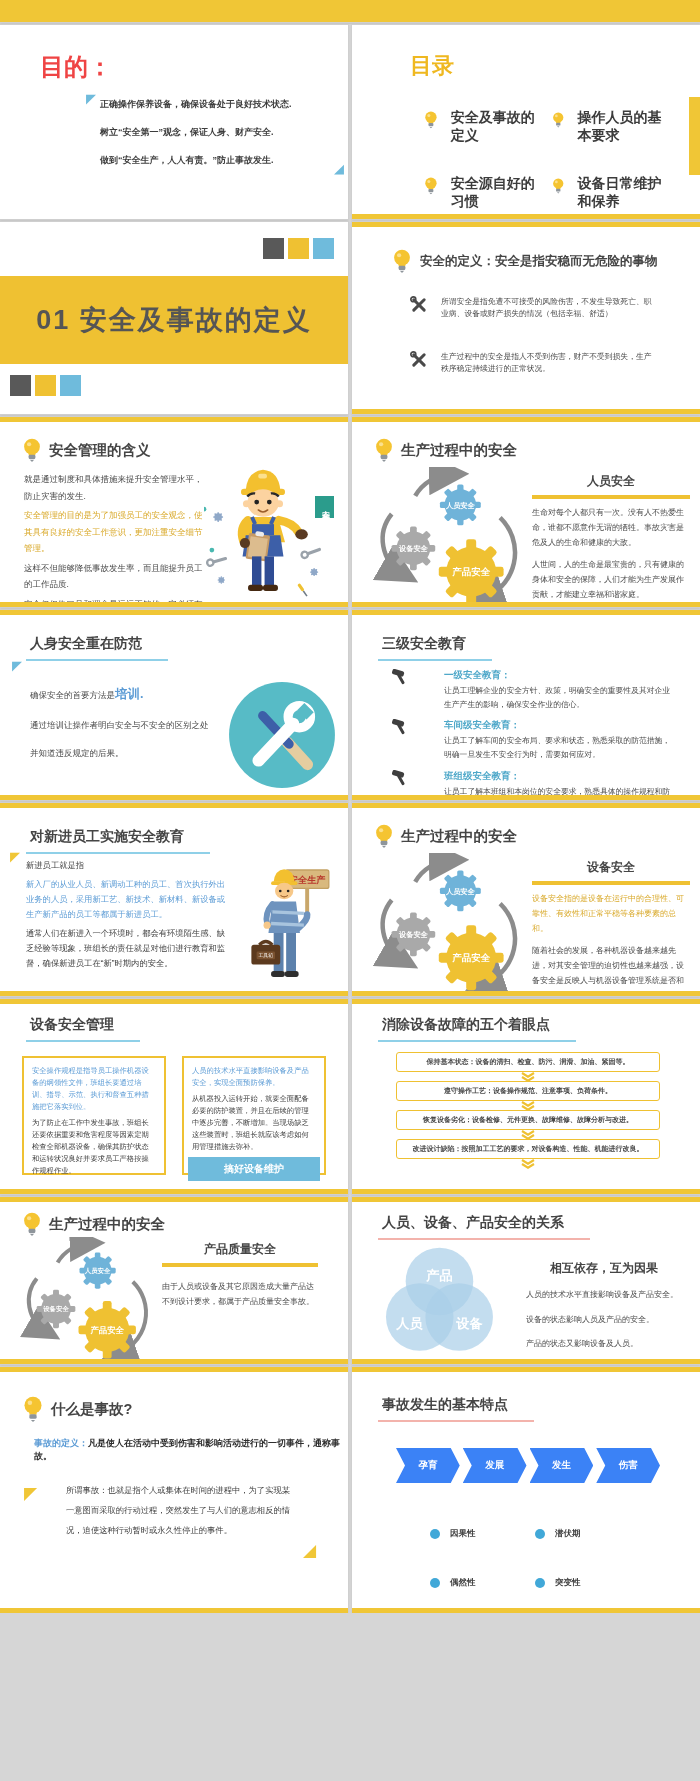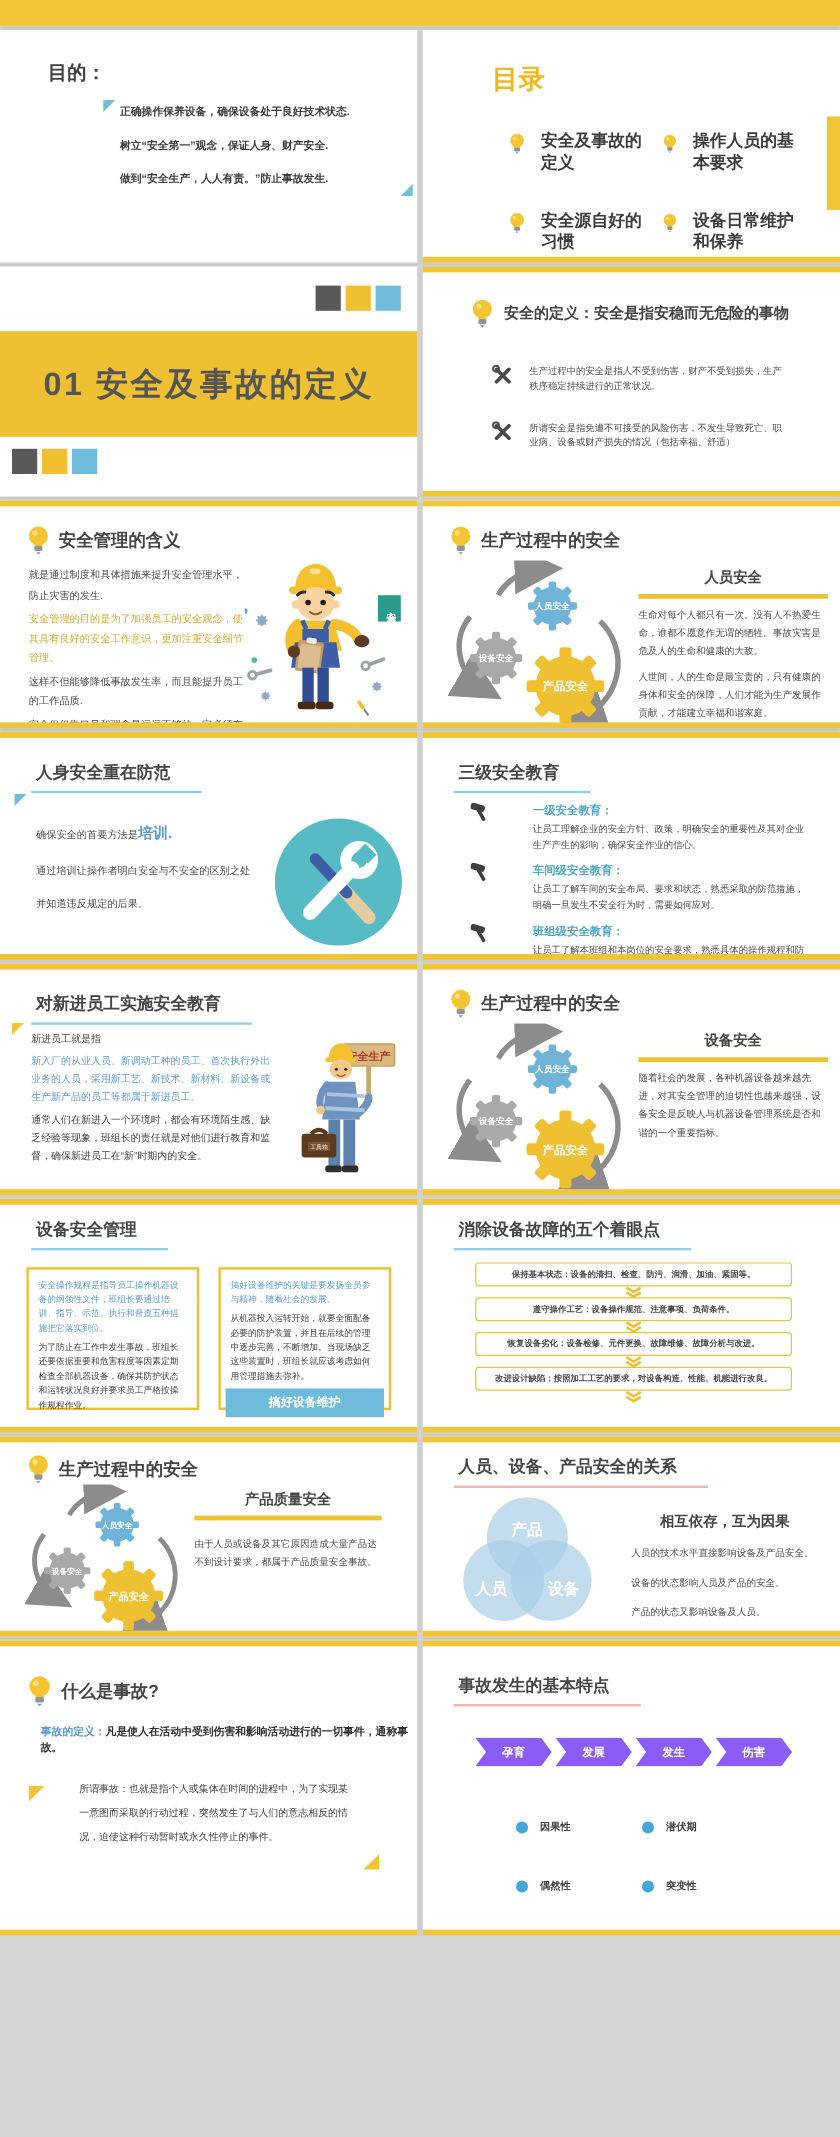--- a/index.html
+++ b/index.html
@@ -20,21 +20,21 @@
   .ul-head.pink{border-color:#F3B3AC;}
   .bulb-head{display:flex;align-items:center;gap:7px;font-size:14.5px;font-weight:bold;color:#454545;margin:16px 0 0 22px;}
   .side-h{font-size:12px;font-weight:bold;color:#454545;text-align:center;}
   .side-h::after{content:"";display:block;height:4px;background:#EFC132;margin-top:5px;}
   .t{font-size:8.5px;line-height:1.95;color:#4a4a4a;}
   .blue{color:#5B9BD5;}
   .yel{color:#D9A92A;}
   .cornor{font-size:13px;line-height:1;}
   .c-blue{color:#6FBBDC;} .c-yel{color:#F0C636;}
   
-  .purpose-h{font-size:16px;font-weight:bold;color:#404040;margin:26px 12px 0 40px;}
+  .purpose-h{font-size:24px;font-weight:bold;color:#ef4444;margin:26px 12px 0 40px;}
   .purpose-body{margin:6px 0 0 100px;position:relative;width:230px;}
   .purpose-body p{font-size:9px;font-weight:bold;margin:15px 0;color:#3c3c3c;}
   
   .toc-h{font-size:22px;font-weight:bold;color:#EFB820;margin:26px 0 0 58px;}
   .toc-grid{display:grid;grid-template-columns:1fr 1fr;row-gap:30px;column-gap:10px;margin:28px 30px 0 72px;}
   .toc-item{display:flex;align-items:flex-start;gap:13px;font-size:14px;font-weight:bold;color:#3c3c3c;}
   .toc-bar{position:absolute;right:0;top:72px;width:11px;height:78px;background:#F0C636;}
   
   .sec-banner{background:#EFC132;height:88px;margin-top:54px;display:flex;align-items:center;justify-content:center;font-size:27px;font-weight:bold;color:#555;letter-spacing:2px;}
   .sq{width:21px;height:21px;display:inline-block;margin-left:4px;}
@@ -83,21 +83,21 @@
   
   .pq-right{flex:1;margin:4px 20px 0 0;}
   .pq-right .t{font-size:8px;line-height:1.9;margin-top:12px;}
   
   .acc-def{margin:14px 0 0 34px;font-size:9px;}
   .acc-def b{color:#2e2e2e;}
   .acc-body{width:230px;margin:18px 0 0 66px;position:relative;}
   .acc-body p{font-size:8.3px;line-height:2.4;margin:0;}
   
   .flow{display:flex;gap:3px;margin:26px 40px 0 44px;}
-  .chev{flex:1;height:24px;background:#8b5cf6;clip-path:polygon(0 0,calc(100% - 9px) 0,100% 50%,calc(100% - 9px) 100%,0 100%,9px 50%);color:#fff;font-weight:bold;font-size:9.5px;display:flex;align-items:center;justify-content:center;text-align:center;}
+  .chev{flex:1;height:35px;background:#3b82f6;clip-path:polygon(0 0,calc(100% - 9px) 0,100% 50%,calc(100% - 9px) 100%,0 100%,9px 50%);color:#fff;font-weight:bold;font-size:9.5px;display:flex;align-items:center;justify-content:center;text-align:center;}
   .traits{display:grid;grid-template-columns:1fr 1fr;row-gap:22px;margin:30px 60px 0 78px;}
   .trait{display:flex;align-items:center;gap:10px;font-size:8.5px;font-weight:bold;color:#3f3f3f;margin-top:15px;}
   .dot{width:10px;height:10px;border-radius:50%;background:#41A8D8;flex:0 0 auto;}
   svg text{font-family:"Liberation Sans","DejaVu Sans",sans-serif;}
 </style>
 </head>
 <body>
 
 <svg width="0" height="0" style="position:absolute" aria-hidden="true">
 <defs>
@@ -252,31 +252,31 @@
         <span class="sq d"></span><span class="sq y"></span><span class="sq b"></span>
       </div>
     </section>
     <section class="slide strips">
       <div class="def-head">
         <svg width="20" height="25" viewBox="0 0 20 26">
             <use href="#bulbG"></use>
           </svg>
         <span>安全的定义：安全是指安稳而无危险的事物</span>
       </div>
+      <div class="def-bullet">
+        <svg width="17" height="17" viewBox="0 0 18 18">
+            <use href="#toolsG"></use>
+          </svg>
+        <div class="t" style="width:215px">所谓安全是指免遭不可接受的风险伤害，不发生导致死亡、职业病、设备或财产损失的情况（包括幸福、舒适）</div>
+      </div>
       <div class="def-bullet" style="margin-top:30px">
         <svg width="17" height="17" viewBox="0 0 18 18">
             <use href="#toolsG"></use>
           </svg>
         <div class="t" style="width:215px">生产过程中的安全是指人不受到伤害，财产不受到损失，生产秩序稳定持续进行的正常状况。</div>
-      </div>
-      <div class="def-bullet">
-        <svg width="17" height="17" viewBox="0 0 18 18">
-            <use href="#toolsG"></use>
-          </svg>
-        <div class="t" style="width:215px">所谓安全是指免遭不可接受的风险伤害，不发生导致死亡、职业病、设备或财产损失的情况（包括幸福、舒适）</div>
       </div>
     </section>
   </div>
 
   <div class="row" style="height:190px">
     <section class="slide strips">
       <div class="bulb-head">
         <svg width="20" height="25" viewBox="0 0 20 26">
             <use href="#bulbG"></use>
           </svg>
@@ -445,37 +445,38 @@
           <path d="M146,56 A54,54 0 0 1 126,146" fill="none" stroke="#8c8c8c" stroke-width="5" marker-end="url(#arrh)"></path>
           <use href="#gear8" fill="#6FB3D9" transform="translate(102,42) scale(0.58)"></use>
           <text x="102" y="45" font-size="8" fill="#fff" font-weight="bold" text-anchor="middle">人员安全</text>
           <use href="#gear8" fill="#A9A9A9" transform="translate(50,90) scale(0.62)"></use>
           <text x="50" y="93" font-size="8" fill="#fff" font-weight="bold" text-anchor="middle">设备安全</text>
           <use href="#gear8" fill="#EFC132" transform="translate(114,116) scale(0.92)"></use>
           <text x="114" y="120" font-size="10.5" fill="#fff" font-weight="bold" text-anchor="middle">产品安全</text>
         </svg>
         <div class="gear-right">
           <div class="side-h">设备安全</div>
+          <p class="t yel">设备安全指的是设备在运行中的合理性、可靠性、有效性和正常平稳等各种要素的总和。</p>
           <p class="t">随着社会的发展，各种机器设备越来越先进，对其安全管理的迫切性也越来越强，设备安全是反映人与机器设备管理系统是否和谐的一个重要指标。</p>
         </div>
       </div>
     </section>
   </div>
 
   <div class="row" style="height:195px">
     <section class="slide strips">
       <div class="ul-head" style="margin-top:12px">设备安全管理</div>
       <div class="em-boxes">
         <div class="em-box" style="height:108px">
           <p class="blue">安全操作规程是指导员工操作机器设备的纲领性文件，班组长要通过培训、指导、示范、执行和督查五种措施把它落实到位。</p>
           <p>为了防止在工作中发生事故，班组长还要依据重要和危害程度等因素定期检查全部机器设备，确保其防护状态和运转状况良好并要求员工严格按操作规程作业。</p>
 
         </div>
         <div class="em-box" style="height:108px">
-          <p class="blue">搞好设备维护的关键是要发扬全员参与精神，随着社会的发展。</p>
+          <p class="blue">人员的技术水平直接影响设备及产品安全，实现全面预防保养。</p>
           <p>从机器投入运转开始，就要全面配备必要的防护装置，并且在后续的管理中逐步完善，不断增加。当现场缺乏这些装置时，班组长就应该考虑如何用管理措施去弥补。</p>
           <div class="em-label">搞好设备维护</div>
         </div>
       </div>
     </section>
     <section class="slide strips">
       <div class="ul-head" style="margin-top:12px">消除设备故障的五个着眼点</div>
       <div class="fp-steps">
         <div class="fp-box">保持基本状态：设备的清扫、检查、防污、润滑、加油、紧固等。</div>
         <div class="fp-chev"><svg width="14" height="10" viewBox="0 0 14 10">

